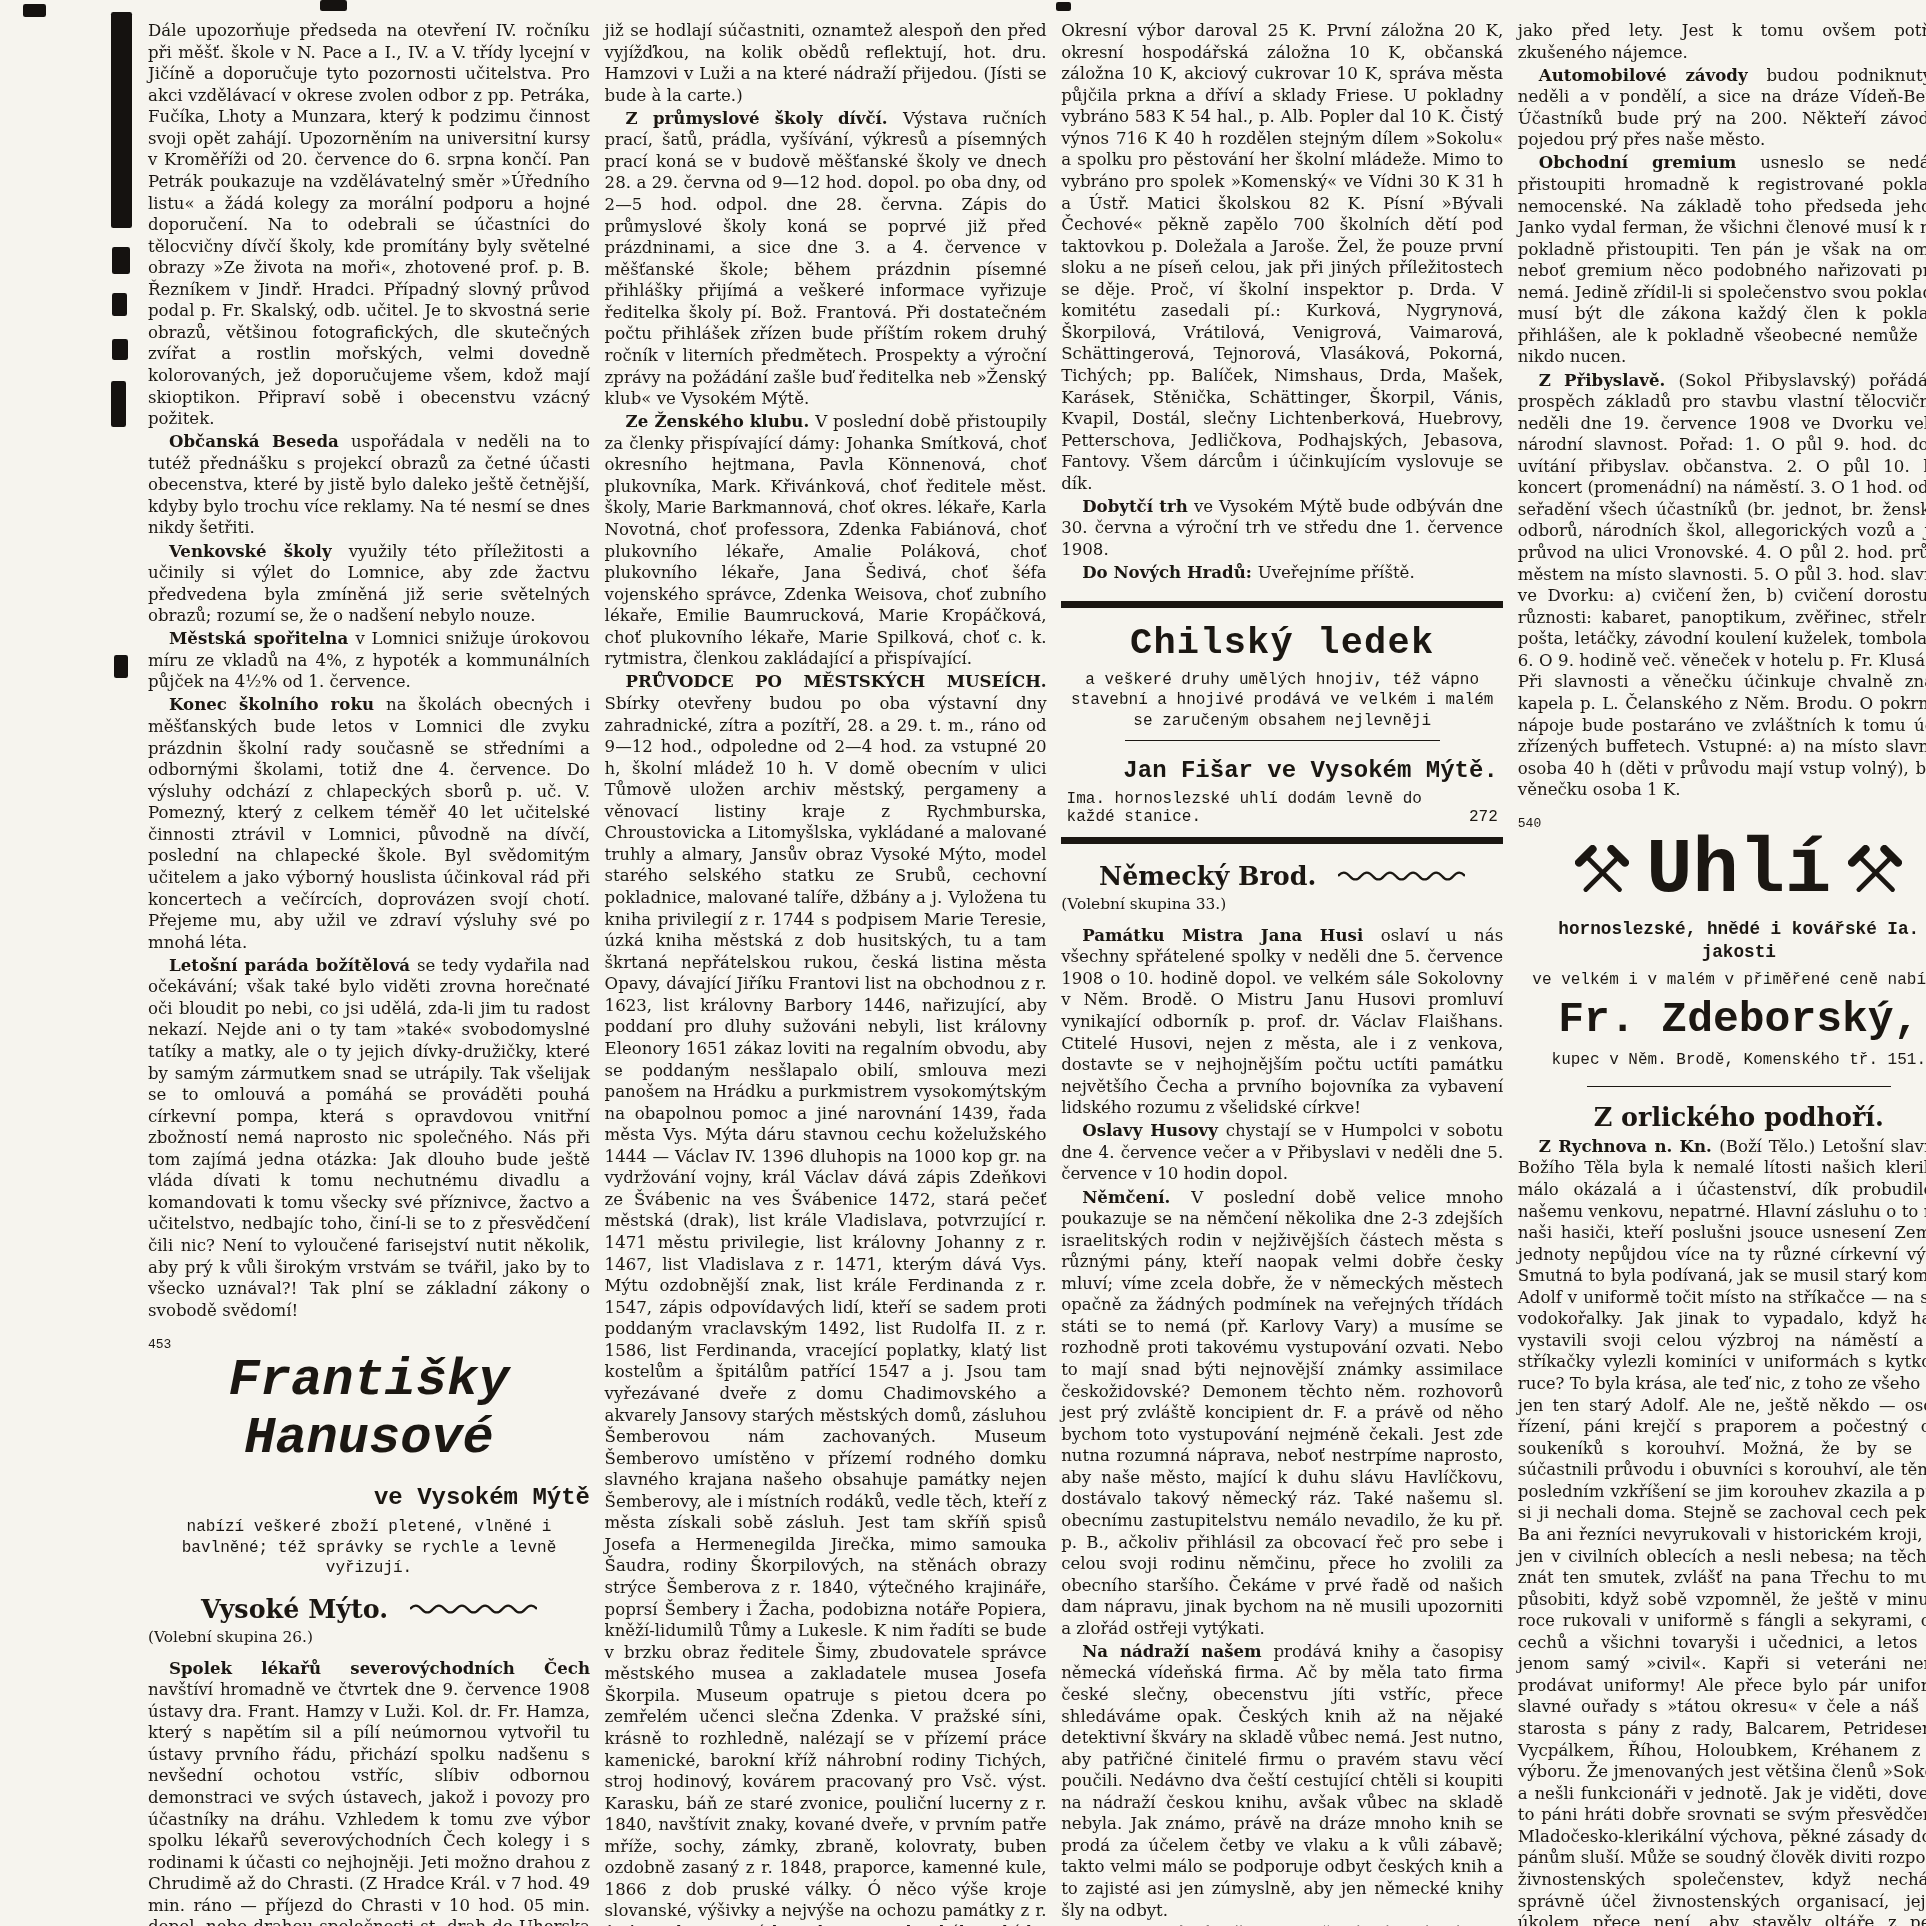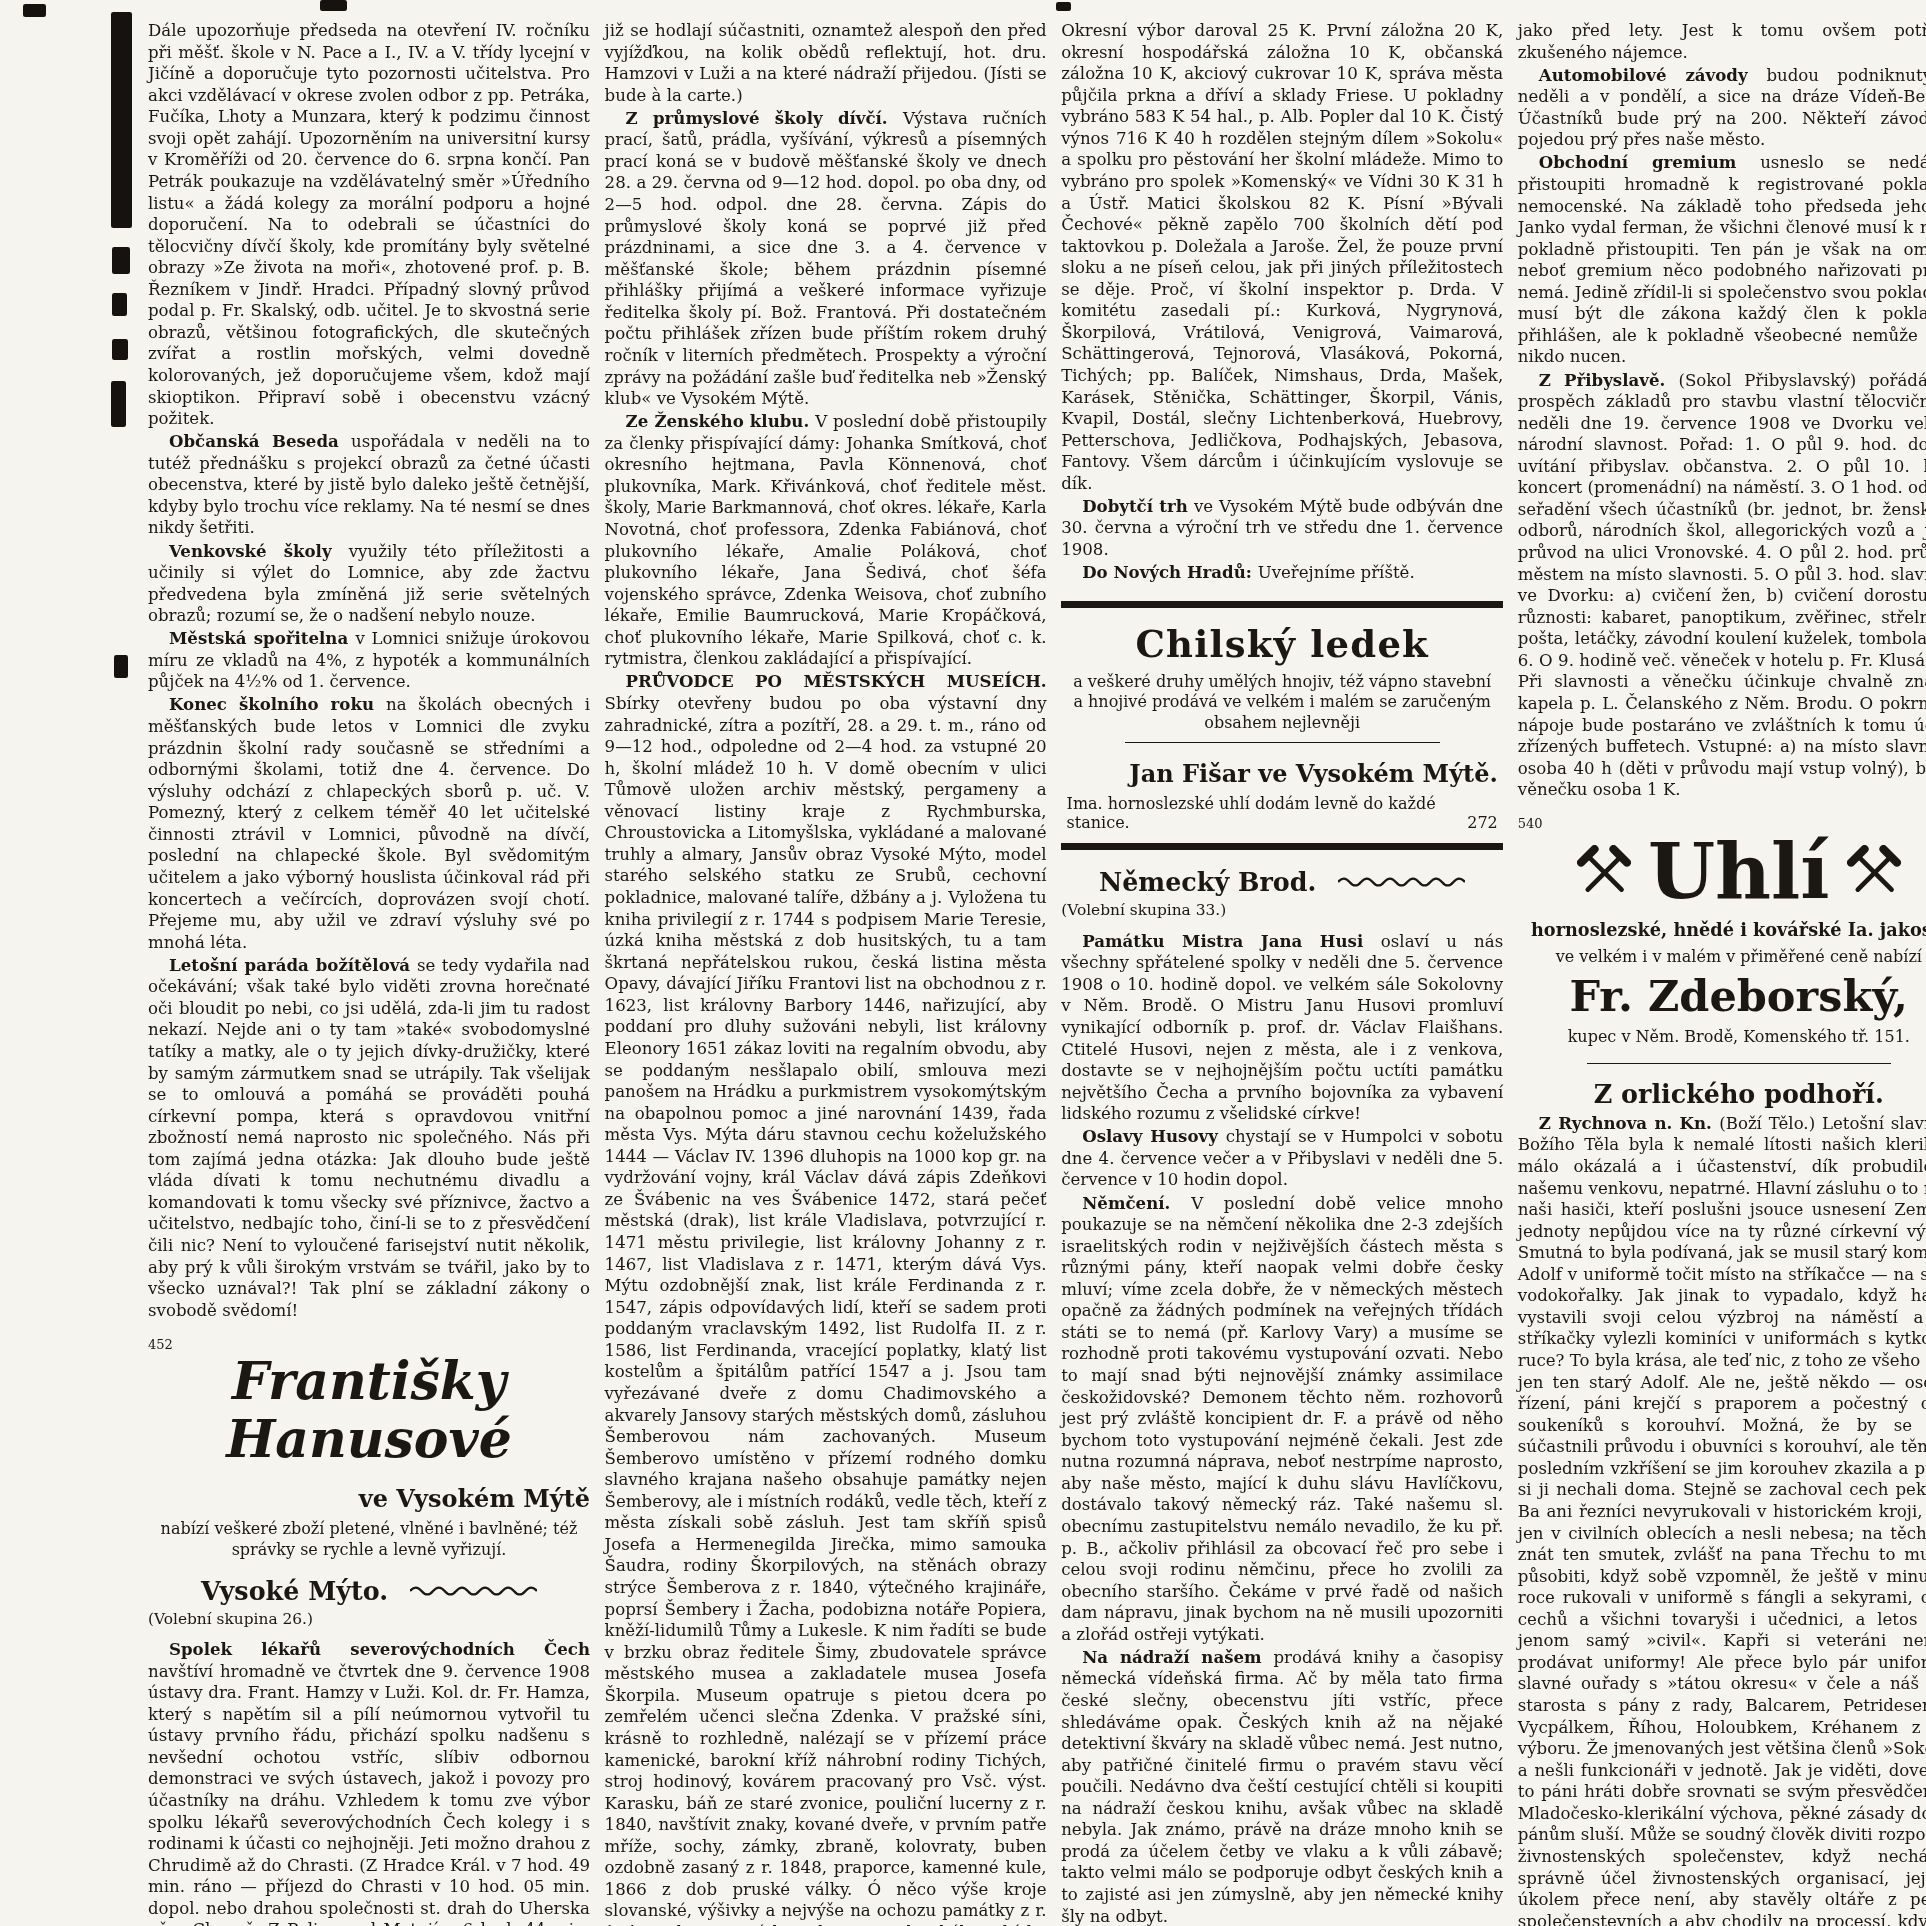--- a/index.html
+++ b/index.html
@@ -8,21 +8,21 @@
   .columns{position:absolute;left:148px;top:20px;display:flex;gap:14.6px;align-items:flex-start;}
   .col{width:442px;flex:0 0 auto;}
   p.para{font-size:16.6px;line-height:1.30;text-align:justify;text-indent:21px;margin:0 0 1.5px 0;}
   p.para.cont{text-indent:0;}
   p.para .lead{font-weight:bold;}
   .h1{font-size:25.4px;font-weight:bold;margin:15.4px 0 3.9px 0;display:flex;align-items:center;justify-content:center;gap:22px;text-align:center;}
   .h2{font-size:15.4px;text-align:left;margin:0 0 11.6px 0;}
   .rule{border-top:1.5px solid #1b1712;margin:13px 69px;}
   .ad-center{text-align:center;margin:15.4px 0;}
   .ad-center.box{border-top:7px solid #1b1712;border-bottom:7px solid #1b1712;padding:11.6px 5.4px;margin:17px 0;}
-  .ln{display:block;}
+  .ln{display:block;font-family:Liberation Mono, monospace;}
   .adnum{text-align:left;font-size:13px;}
   .scriptmed{font-size:33px;font-weight:bold;font-style:italic;line-height:1.15;}
   .script{font-size:52px;font-weight:bold;font-style:italic;line-height:1.12;}
   .med{font-size:24px;font-weight:bold;margin-top:16px;text-align:right;}
   .small{font-size:16px;line-height:1.28;margin-top:6.2px;}
   .smallb{font-size:17.7px;line-height:1.3;margin-top:6.2px;font-weight:bold;}
   .big{font-size:37px;font-weight:bold;letter-spacing:1.2px;margin:2.3px 0 3.1px;}
   .bigname{font-size:43px;font-weight:bold;line-height:1.1;margin:5.4px 0 2.3px;}
   .huge{font-size:77px;font-weight:bold;display:flex;justify-content:center;align-items:center;gap:17px;line-height:1.05;}
   .thinrule{border-top:1.2px solid #1b1712;margin:9.2px 58px;}
@@ -35,21 +35,21 @@
 
 <div class="columns">
     <div class="col">
       <p class="para cont">Dále upozorňuje předseda na otevření IV. ročníku při měšť. škole v N. Pace a I., IV. a V. třídy lycejní v Jičíně a doporučuje tyto pozornosti učitelstva. Pro akci vzdělávací v okrese zvolen odbor z pp. Petráka, Fučíka, Lhoty a Munzara, který k podzimu činnost svoji opět zahájí. Upozorněním na universitní kursy v Kroměříži od 20. července do 6. srpna končí. Pan Petrák poukazuje na vzdělávatelný směr »Úředního listu« a žádá kolegy za morální podporu a hojné doporučení. Na to odebrali se účastníci do tělocvičny dívčí školy, kde promítány byly světelné obrazy »Ze života na moři«, zhotovené prof. p. B. Řezníkem v Jindř. Hradci. Případný slovný průvod podal p. Fr. Skalský, odb. učitel. Je to skvostná serie obrazů, většinou fotografických, dle skutečných zvířat a rostlin mořských, velmi dovedně kolorovaných, jež doporučujeme všem, kdož mají skioptikon. Připraví sobě i obecenstvu vzácný požitek.</p>
       <p class="para"><span class="lead">Občanská Beseda </span>uspořádala v neděli na to tutéž přednášku s projekcí obrazů za četné účasti obecenstva, které by jistě bylo daleko ještě četnější, kdyby bylo trochu více reklamy. Na té nesmí se dnes nikdy šetřiti.</p>
       <p class="para"><span class="lead">Venkovské školy </span>využily této příležitosti a učinily si výlet do Lomnice, aby zde žactvu předvedena byla zmíněná již serie světelných obrazů; rozumí se, že o nadšení nebylo nouze.</p>
       <p class="para"><span class="lead">Městská spořitelna </span>v Lomnici snižuje úrokovou míru ze vkladů na 4%, z hypoték a kommunálních půjček na 4½% od 1. července.</p>
       <p class="para"><span class="lead">Konec školního roku </span>na školách obecných i měšťanských bude letos v Lomnici dle zvyku prázdnin školní rady současně se středními a odbornými školami, totiž dne 4. července. Do výsluhy odchází z chlapeckých sborů p. uč. V. Pomezný, který z celkem téměř 40 let učitelské činnosti ztrávil v Lomnici, původně na dívčí, poslední na chlapecké škole. Byl svědomitým učitelem a jako výborný houslista účinkoval rád při koncertech a večírcích, doprovázen svojí chotí. Přejeme mu, aby užil ve zdraví výsluhy své po mnohá léta.</p>
       <p class="para"><span class="lead">Letošní paráda božítělová </span>se tedy vydařila nad očekávání; však také bylo viděti zrovna horečnaté oči bloudit po nebi, co jsi udělá, zda-li jim tu radost nekazí. Nejde ani o ty tam »také« svobodomyslné tatíky a matky, ale o ty jejich dívky-družičky, které by samým zármutkem snad se utrápily. Tak všelijak se to omlouvá a pomáhá se prováděti pouhá církevní pompa, která s opravdovou vnitřní zbožností nemá naprosto nic společného. Nás při tom zajímá jedna otázka: Jak dlouho bude ještě vláda dívati k tomu nechutnému divadlu a komandovati k tomu všecky své příznivce, žactvo a učitelstvo, nedbajíc toho, činí-li se to z přesvědčení čili nic? Není to vyloučené farisejství nutit několik, aby prý k vůli širokým vrstvám se tvářil, jako by to všecko uznával?! Tak plní se základní zákony o svobodě svědomí!</p>
       <div class="ad-center">
-        <div class="ln adnum"><span>452</span></div>
+        <div class="ln adnum"><span>453</span></div>
         <div class="ln script"><span>Františky Hanusové</span></div>
         <div class="ln med"><span>ve Vysokém Mýtě</span></div>
         <div class="ln small"><span>nabízí veškeré zboží pletené, vlněné i bavlněné; též správky se rychle a levně vyřizují.</span></div>
       </div>
       <div class="h1">
         <span>Vysoké Mýto.</span>
         <svg width="127" height="14" viewBox="0 0 110 12" class="squiggle">
           <path d="M0 6 Q 5 0 10 6 T 20 6 T 30 6 T 40 6 T 50 6 T 60 6 T 70 6 T 80 6 T 90 6 T 100 6 T 110 6" fill="none" stroke="#1b1712" stroke-width="2"></path>
         </svg>
       </div>

